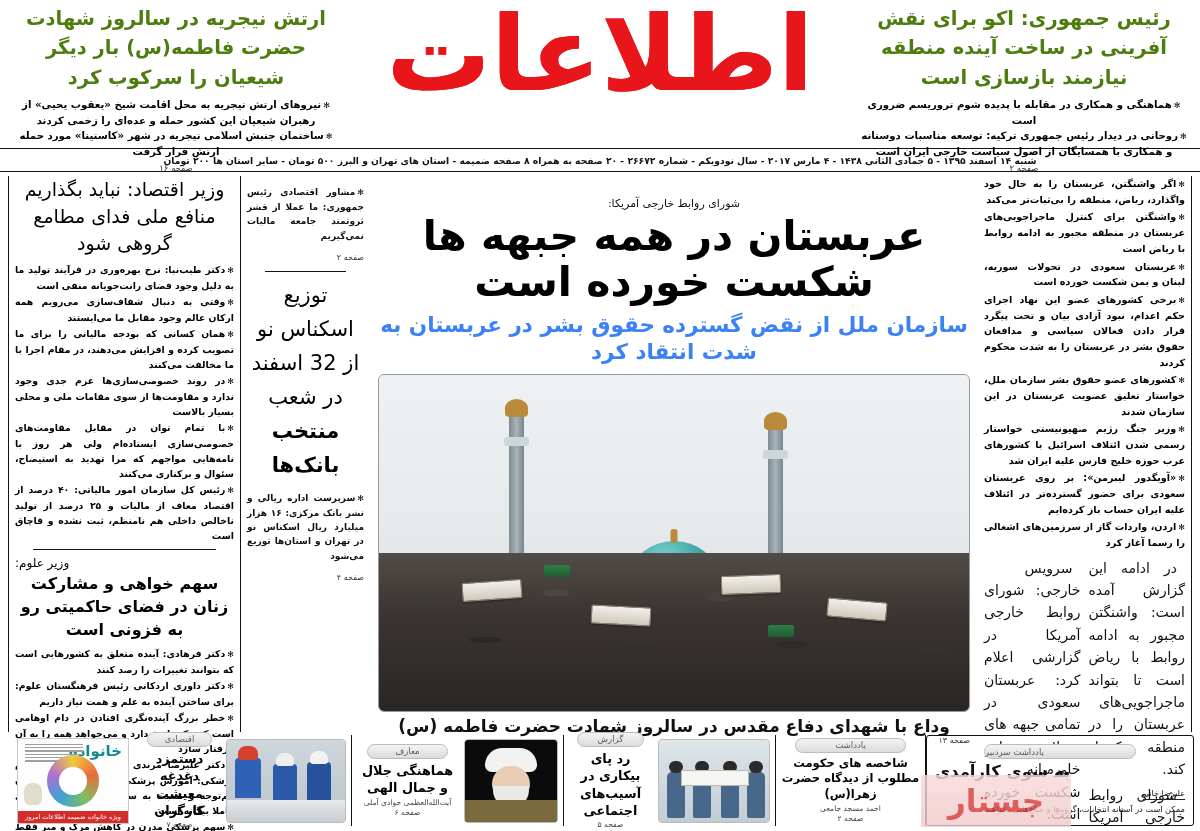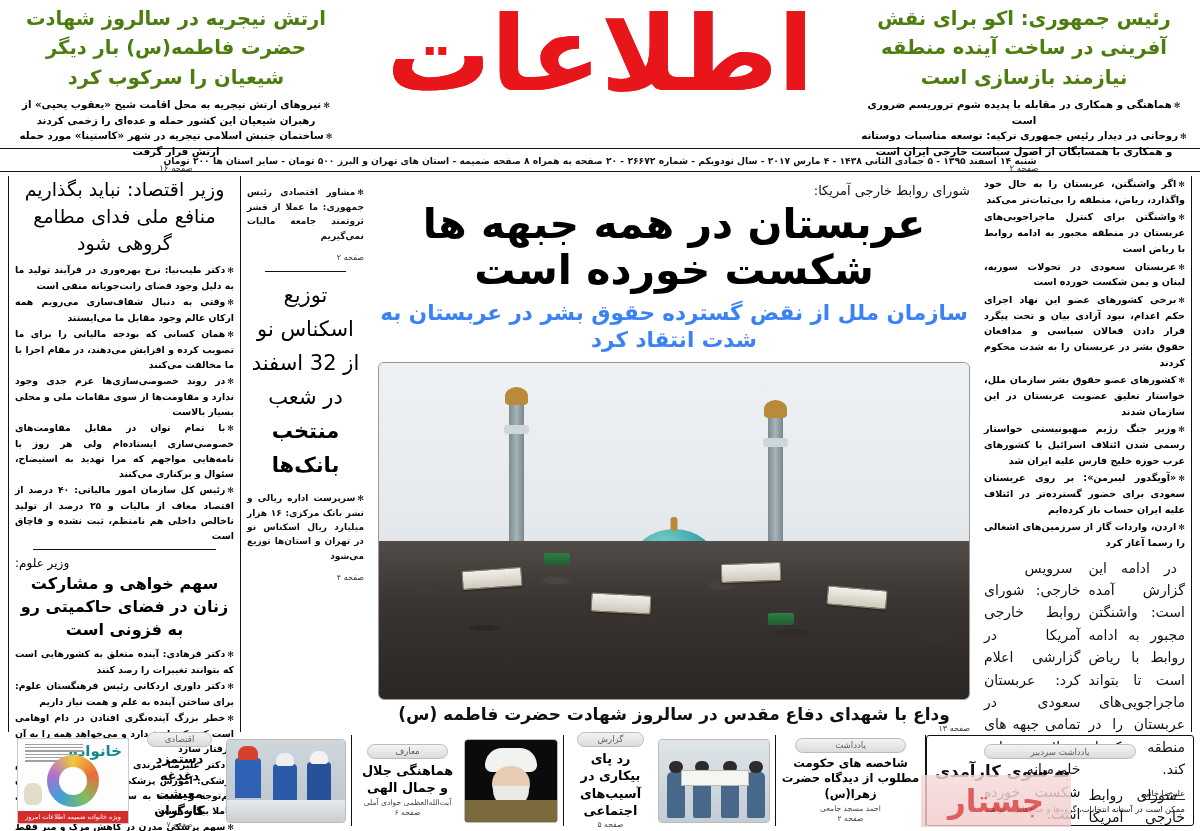--- a/index.html
+++ b/index.html
@@ -62,21 +62,21 @@
   .hr{border:0;border-top:1.3px solid #111;margin:6px 18px;}
   .pref{font-size:8px;color:#333;font-weight:normal;}
 
   
   .vstack{text-align:center;font-size:21px;line-height:1.62;color:#000;margin-top:4px;}
   .vstack span{display:block;}
   .vstack .b{font-weight:bold;}
   .vcol-points{font-size:9px;line-height:1.6;font-weight:bold;text-align:justify;margin-top:5px;}
 
   
-  .center-kicker{font-size:13px;margin:7px 0 4px 0;}
+  .center-kicker{text-align:center;font-size:11px;margin:21px 0 4px 0;}
   .main-head{
     text-align:center;font-weight:bold;font-size:41px;line-height:1.12;
     letter-spacing:-1.6px;color:#000;margin:0 0 6px 0;
   }
   .main-sub{
     text-align:center;font-weight:bold;font-size:21.5px;line-height:1.25;
     letter-spacing:-0.5px;color:#3b82f6;margin:0 0 8px 0;
   }
   .photo-frame{
     border:1.2px solid #999;border-radius:6px;overflow:hidden;height:336px;position:relative;background:#cfd6da;
@@ -179,21 +179,21 @@
   .ph-march{width:110px;height:82px;background:linear-gradient(#dfe6ea,#c2ccd3);position:relative;overflow:hidden;}
   .ph-march .p{position:absolute;bottom:4px;width:18px;height:46px;background:#47688a;border-radius:5px 5px 2px 2px;}
   .ph-march .p::before{content:"";position:absolute;top:-11px;left:2px;width:14px;height:12px;background:#2b2b2b;border-radius:6px;}
   .ph-march .banner2{position:absolute;left:22px;top:30px;width:66px;height:14px;background:#f5f5f2;border:1px solid #b9b9b2;}
 
   
   .edit-cell{flex:1 1 auto;border:1.2px solid #111;border-radius:3px;padding:4px 8px;box-sizing:border-box;position:relative;}
   .edit-tag{
     display:block;margin:0 auto 3px auto;width:150px;
     background:linear-gradient(#f3f3f3,#dcdcdc);border:1px solid #bbb;border-radius:9px;
-    font-size:8.6px;color:#5b5b5b;padding:1.5px 0;text-align:center;letter-spacing:.5px;
+    font-size:8.6px;color:#5b5b5b;padding:1.5px 0;text-align:left;letter-spacing:.5px;
   }
   .edit-title{text-align:left;font-size:16.5px;font-weight:bold;}
   .edit-author{font-size:8px;text-align:right;border-bottom:1px solid #222;display:inline-block;margin-top:2px;padding-bottom:1px;}
   .edit-body{font-size:8.2px;line-height:1.6;text-align:justify;margin-top:3px;}
   .watermark{
     position:absolute;left:-6px;bottom:-2px;width:150px;height:52px;
     color:#d63b3b;font-size:31px;font-weight:bold;opacity:.82;letter-spacing:-2px;
     display:flex;align-items:center;justify-content:center;overflow:hidden;
     background:linear-gradient(#f7dada,#f2caca);
   }

